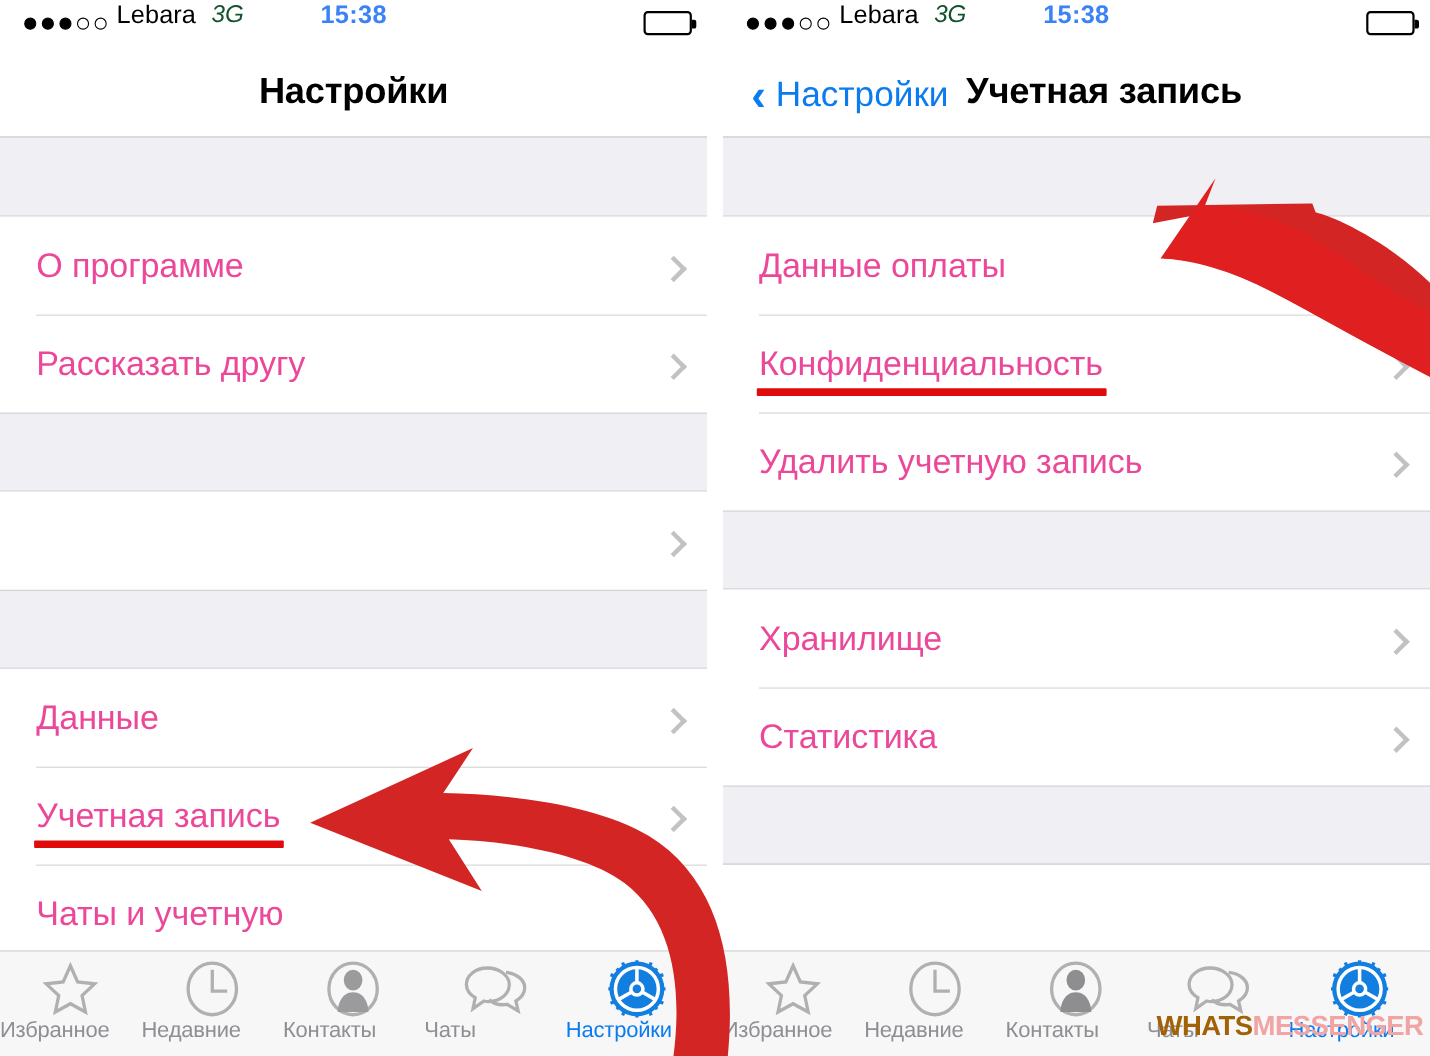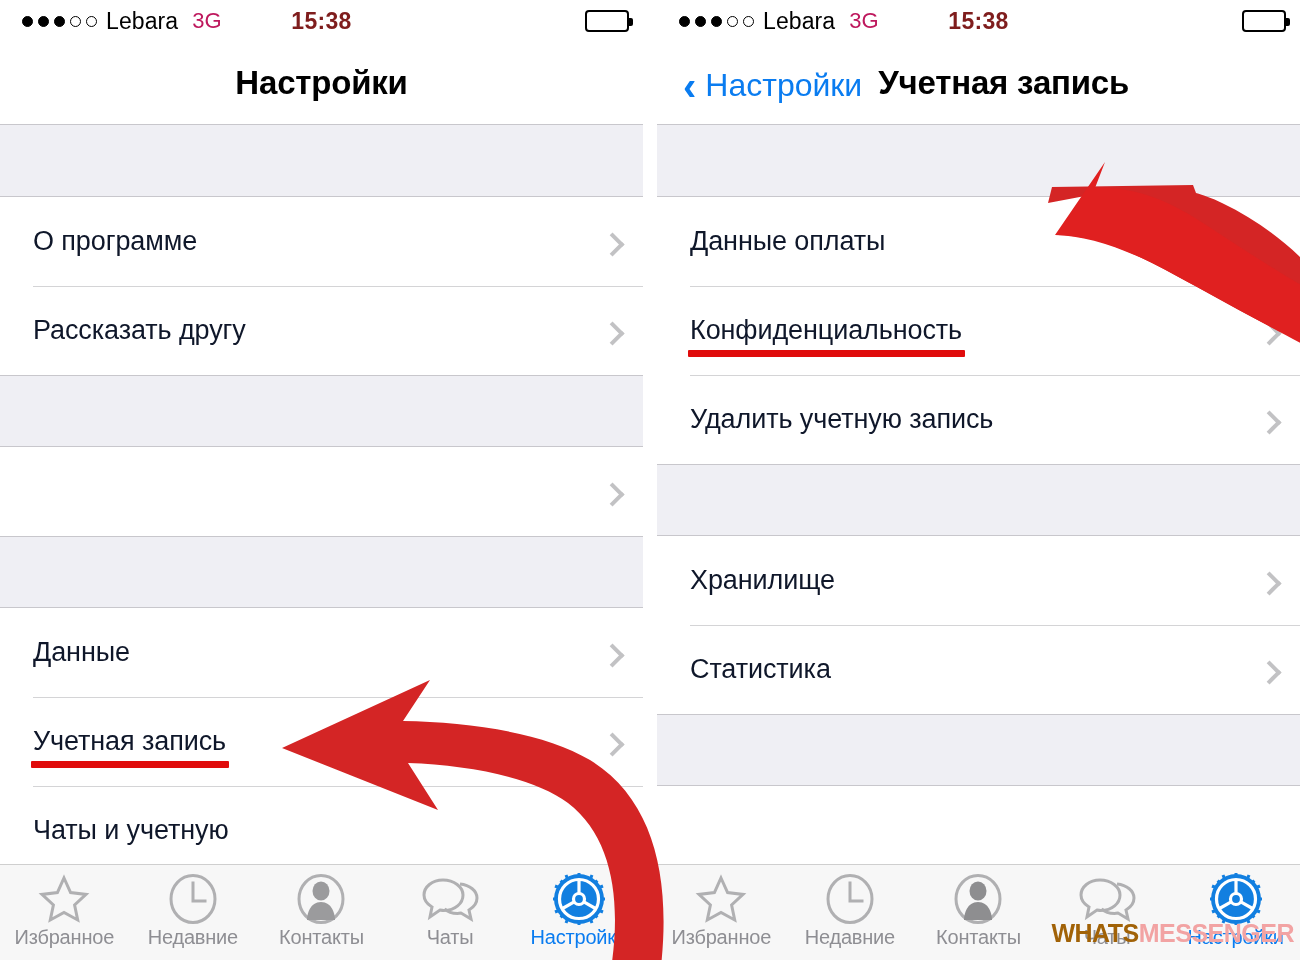--- a/index.html
+++ b/index.html
@@ -13,29 +13,29 @@
 
   .phone { position: absolute; top: 0; height: 960px; background: #ffffff; overflow: hidden; }
   .phone-left  { left: 0px;   width: 643px; }
   .phone-right { left: 657px; width: 643px; }
 
   .gutter { position:absolute; left:643px; top:0; width:14px; height:960px; background:#ffffff; z-index: 6;}
 
   
   .statusbar {
     position: relative; height: 42px; background: #ffffff;
-    display: flex; align-items: center; padding: 0 14px;
+    display: flex; padding: 0 14px;
   }
   .sb-dots { display: flex; align-items: center; gap: 5px; margin-right: 9px; margin-left: 8px;}
   .dot { width: 11px; height: 11px; border-radius: 50%; border: 1.8px solid #000; }
   .dot.filled { background: #000; }
   .sb-carrier { font-size: 23px; color: #000; letter-spacing: 0.1px; }
-  .sb-net { font-size: 22px; color: #be185d; margin-left: 14px; }
+  .sb-net { font-size: 22px; color: #14532d; margin-left: 14px; font-style: italic; }
   .sb-time { position: absolute; left: 0; right: 0; text-align: center;
-             font-size: 23px; font-weight: bold; color: #7f1d1d; letter-spacing: 0.3px; }
+             font-size: 23px; font-weight: bold; color: #3b82f6; letter-spacing: 0.3px; }
   .sb-right { margin-left: auto; display: flex; align-items: center; position: relative; z-index: 2;}
   .battery { position: relative; width: 44px; height: 22px; border: 2.5px solid #000;
              border-radius: 4px; padding: 2px; }
   .battery-fill { height: 100%; background: #000; border-radius: 1px; }
   .battery-cap { position: absolute; right: -6px; top: 6px; width: 4px; height: 8px;
                  background: #000; border-radius: 0 2px 2px 0; }
 
   
   .navbar { position: relative; height: 82px; background: #ffffff;
             display: flex; align-items: center; justify-content: center; }
@@ -48,33 +48,33 @@
   .nav-title-inline { font-size: 33px; font-weight: bold; color: #000; margin-left: 16px; letter-spacing:-0.2px;}
 
   
   .content { position: relative; background: #efeff4; }
   .gap { background: #efeff4; border-top: 1px solid #c8c7cc; border-bottom: 1px solid #c8c7cc; }
   .group { background: #ffffff; }
   .row { position: relative; height: 89px; background: #ffffff;
          display: flex; align-items: center; padding: 0 0 0 33px; }
   .row + .row::before { content: ""; position: absolute; left: 33px; right: 0; top: 0;
                         height: 1px; background: #d4d4d6; }
-  .row-label { font-size: 27px; color: #0f172a; letter-spacing: -0.1px; }
+  .row-label { font-size: 31px; color: #ec4899; letter-spacing: -0.1px; }
   .row-label.ul { position: relative; }
   .row-label.ul::after { content: ""; position: absolute; left: -2px; right: -3px;
                          bottom: -11px; height: 7px; background: #e00b0b; border-radius: 1px;}
   .chev { position: absolute; right: 28px; top: 50%; transform: translateY(-50%);
           width: 17px; height: 17px; border-right: 4px solid #c2c2c4;
           border-top: 4px solid #c2c2c4; rotate: 45deg; }
 
   
   .tabbar { position: absolute; bottom: 0; left: 0; right: 0; height: 96px;
             background: #f7f7f7; border-top: 1px solid #cfcfcf;
             display: flex; align-items: flex-start; z-index: 5; }
-  .tab { flex: 1; display: flex; flex-direction: column; align-items: center;
+  .tab { flex: 1; display: flex; flex-direction: column; 
          padding-top: 8px; }
   .tab-icon { height: 52px; display: flex; align-items: center; justify-content: center; }
   .tab-label { font-size: 20px; color: #8e8e93; margin-top: 1px; letter-spacing: -0.2px;}
   .tab.active .tab-label { color: #0a7cf0; }
 
   
   .overlay { position: absolute; inset: 0; pointer-events: none; z-index: 8; }
 
   
   .watermark { position: absolute; right: 6px; bottom: 12px; z-index: 7;

